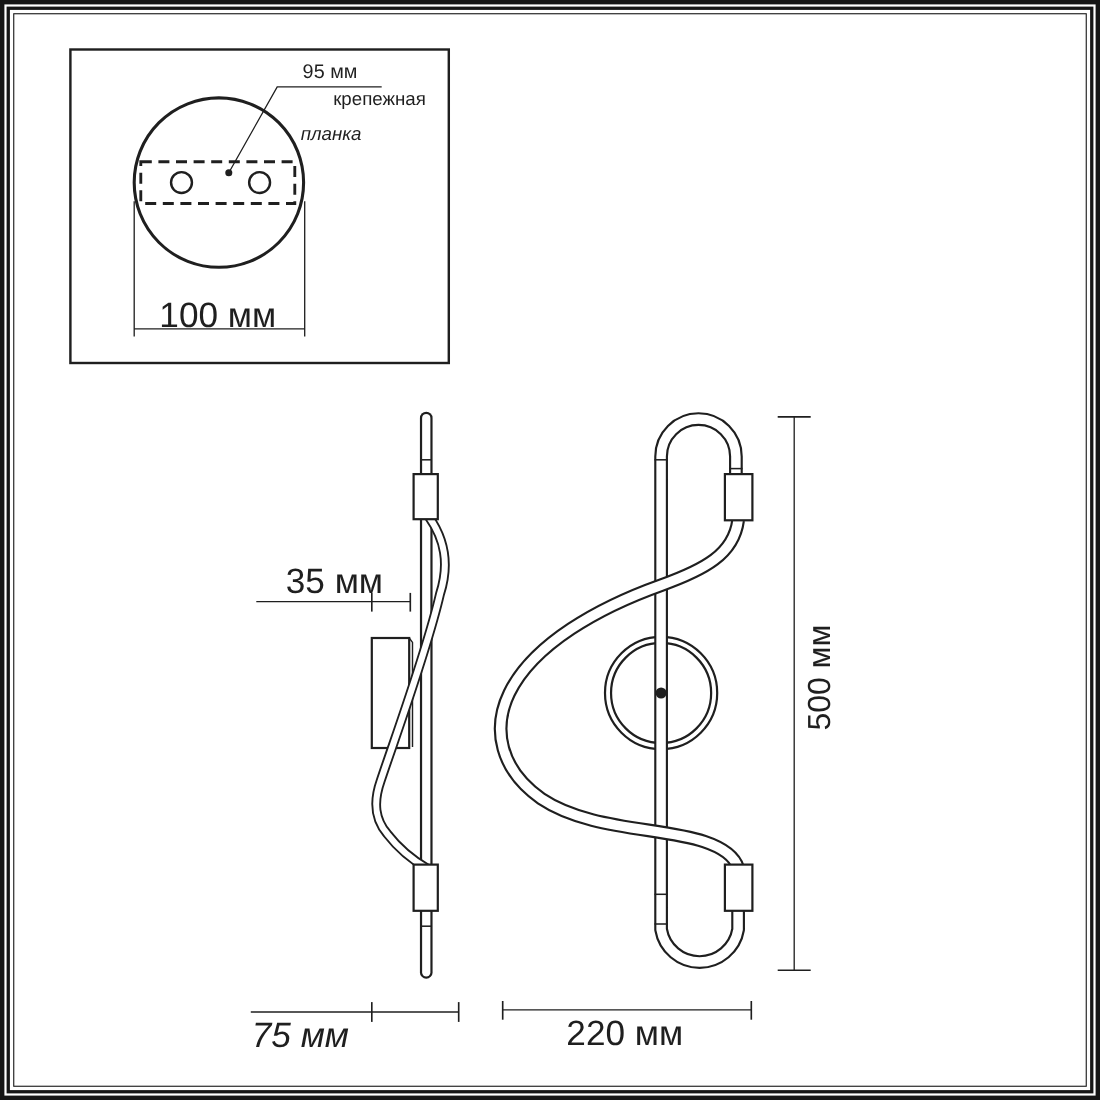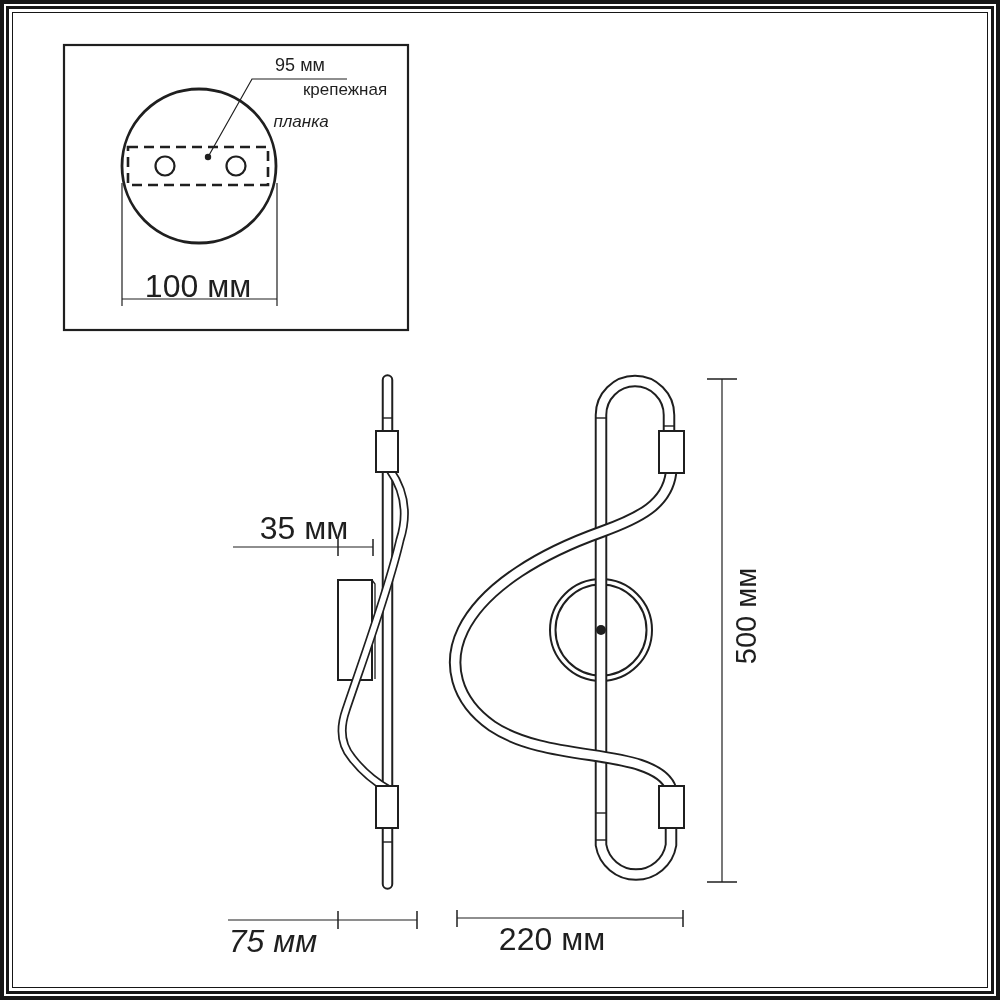--- a/index.html
+++ b/index.html
@@ -96,16 +96,16 @@
       <circle cx="601" cy="630" r="5" fill="#1f1f1f" stroke="none"></circle>
     </g>
   </svg>
 
   <div class="label lbl-sm" style="left:300px;top:56px;">95 мм</div>
   <div class="label lbl-xs" style="left:301px;top:81px;margin-left:44px;">крепежная</div>
   <div class="label lbl-xs" style="left:301px;top:113px;font-style:italic;">планка</div>
   <div class="label lbl-dim" style="left:198px;top:270px;">100 мм</div>
   <div class="label lbl-dim" style="left:284px;top:512px;margin-left:20px;">35 мм</div>
   <div class="label lbl-dim" style="left:273px;top:925px;font-style:italic;">75 мм</div>
-  <div class="label lbl-dim" style="left:552px;top:923px;">220 мм</div>
+  <div class="label lbl-dim" style="left:568px;top:923px;">220 мм</div>
   <div class="label lbl-rot" style="left:746px;top:616px;">500 мм</div>
 
 </div>
 
 </body></html>

